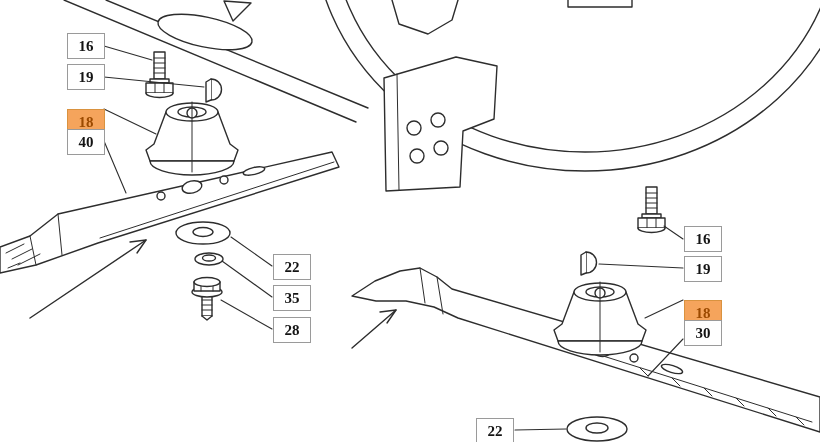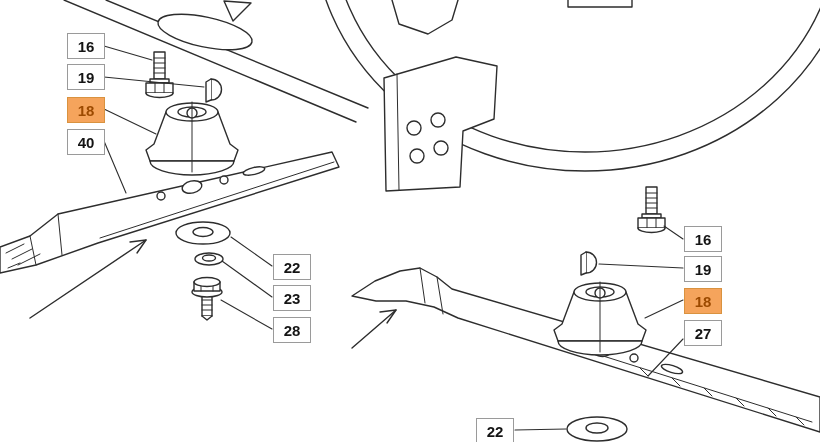--- a/index.html
+++ b/index.html
@@ -1,29 +1,29 @@
 <!DOCTYPE html>
 <html><head>
 <meta charset="utf-8">
 <style>
   html,body{margin:0;padding:0;background:#fff;}
   .stage{
     position:relative;width:820px;height:442px;background:#ffffff;
-    overflow:hidden;font-family:Liberation Sans, sans-serif;
+    overflow:hidden;font-family:Liberation Serif, serif;
   }
   .stage svg{position:absolute;left:0;top:0;}
   .label{
     position:absolute;box-sizing:border-box;
     min-width:38px;height:26px;padding:0 7px;
     display:flex;align-items:center;justify-content:center;
     border:1px solid #9a9a9a;background:#ffffff;
     color:#141414;font-size:15px;font-weight:bold;line-height:1;
     cursor:default;
   }
-  .label.hl{background:#f5a45c;color:#9c4a00;border-color:#d9923f;}
+  .label.hl{background:#f5a45c;color:#9c4a00;border-color:#d9923f;margin-top:12px;}
 </style>
 </head>
 <body>
 
 <div class="stage">
 
   <svg width="820" height="442" viewBox="0 0 820 442">
     <g fill="none" stroke="#2d2d2d" stroke-width="1.4" stroke-linecap="round" stroke-linejoin="round">
 
       <g>
@@ -167,21 +167,21 @@
       </g>
 
     </g>
   </svg>
 
   <div class="label" style="left:67px;top:33px">16</div>
   <div class="label" style="left:67px;top:64px">19</div>
   <div class="label hl" style="left:67px;top:97px">18</div>
   <div class="label" style="left:67px;top:129px">40</div>
   <div class="label" style="left:273px;top:254px">22</div>
-  <div class="label" style="left:273px;top:285px">23</div>
+  <div class="label" style="left:273px;top:285px">35</div>
   <div class="label" style="left:273px;top:317px">28</div>
   <div class="label" style="left:684px;top:226px">16</div>
   <div class="label" style="left:684px;top:256px">19</div>
   <div class="label hl" style="left:684px;top:288px">18</div>
-  <div class="label" style="left:684px;top:320px">27</div>
+  <div class="label" style="left:684px;top:320px">30</div>
   <div class="label" style="left:476px;top:418px">22</div>
 
 </div>
 
 </body></html>

